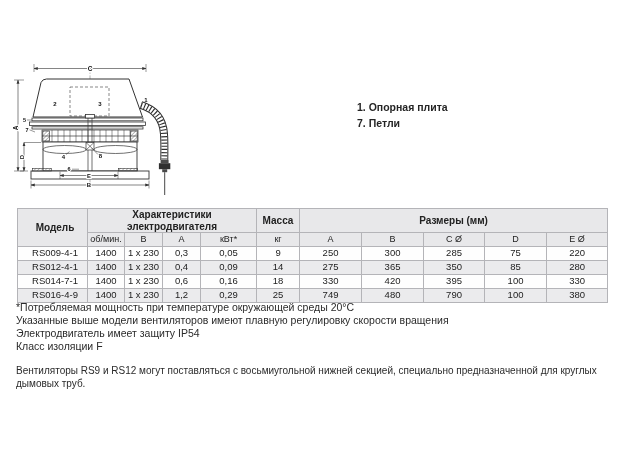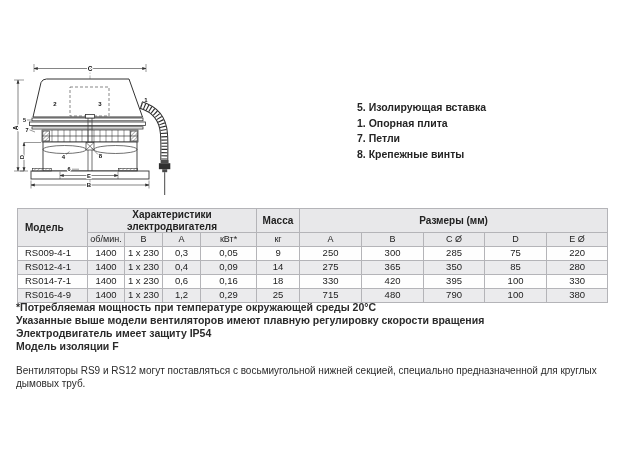--- a/index.html
+++ b/index.html
@@ -13,25 +13,25 @@
   
   .parts{position:absolute;top:100px;font-size:10.5px;font-weight:600;line-height:15.6px;color:#252525;white-space:nowrap;}
   .parts-1{left:228px;}
   .parts-2{left:357px;}
   
   .spec{position:absolute;left:17px;top:208px;width:590px;border-collapse:collapse;table-layout:fixed;
         font-size:9.5px;color:#222;border:1px solid #96969b;}
   .spec th,.spec td{border:1px solid #b4b4b8;padding:0 2px;text-align:center;font-weight:400;height:13px;line-height:1.15;overflow:hidden;}
   .spec tr.h1 th{background:#e8e8ea;font-weight:700;font-size:10px;height:17px;}
   .spec tr.h2 th{background:#e8e8ea;font-size:9px;height:13px;margin-left:44px;}
-  .spec .model{text-align:left;padding-left:7px;}
+  .spec .model{text-align:center;padding-left:7px;}
   .spec tbody tr:nth-child(even) td{background:#ebebed;}
   .spec tbody tr:nth-child(odd) td{background:#fefefe;}
   
-  .notes{position:absolute;left:16px;top:301px;font-size:10.5px;line-height:12.9px;color:#2b2b2b;white-space:nowrap;font-weight:bold;}
+  .notes{position:absolute;left:16px;top:301px;font-size:10.5px;line-height:12.9px;color:#2b2b2b;white-space:nowrap;}
   .footer-par{position:absolute;left:16px;top:364px;width:594px;font-size:10px;line-height:13px;color:#2b2b2b;}
   
   .diagram text{fill:#111;font-family:"Liberation Sans","DejaVu Sans",sans-serif;}
   .halo{paint-order:stroke;stroke:#fff;stroke-width:2px;}
 </style>
 </head>
 <body>
 
 <div class="page">
 
@@ -150,24 +150,22 @@
     <text x="43" y="53.5" font-size="6" font-weight="bold" text-anchor="middle">2</text>
     <text x="88" y="53.5" font-size="6" font-weight="bold" text-anchor="middle">3</text>
     <text x="51.5" y="106.5" font-size="6" font-weight="bold" text-anchor="middle">4</text>
     <text class="halo" x="12.5" y="70.3" font-size="5.5" font-weight="bold" text-anchor="middle">5</text>
     <text class="halo" x="57" y="119.3" font-size="5.5" font-weight="bold" text-anchor="middle">6</text>
     <text class="halo" x="15" y="80" font-size="5.5" font-weight="bold" text-anchor="middle">7</text>
     <text x="88.5" y="106" font-size="6" font-weight="bold" text-anchor="middle">8</text>
   </svg>
 
   <div class="parts parts-2">
-    <div>5. Изолирующая вставка</div>
     <div>1. Опорная плита</div>
     <div>7. Петли</div>
-    <div>8. Крепежные винты</div>
   </div>
 
   <table class="spec">
     <colgroup>
       <col style="width:70px">
         <col style="width:37px">
         <col style="width:38px">
         <col style="width:38px">
       <col style="width:56px">
         <col style="width:43px">
@@ -237,31 +235,31 @@
         <td>100</td>
         <td>330</td>
       </tr>
       <tr>
         <td class="model">RS016-4-9</td>
         <td>1400</td>
         <td>1 x 230</td>
         <td>1,2</td>
         <td>0,29</td>
         <td>25</td>
-        <td>715</td>
+        <td>749</td>
         <td>480</td>
         <td>790</td>
         <td>100</td>
         <td>380</td>
       </tr>
     </tbody>
   </table>
 
   <div class="notes">
     <div>*Потребляемая мощность при температуре окружающей среды 20°C</div>
     <div>Указанные выше модели вентиляторов имеют плавную регулировку скорости вращения</div>
     <div>Электродвигатель имеет защиту IP54</div>
-    <div>Модель изоляции F</div>
+    <div>Класс изоляции F</div>
   </div>
 
   <div class="footer-par">Вентиляторы RS9 и RS12 могут поставляться с восьмиугольной нижней секцией, специально предназначенной для круглых дымовых труб.</div>
 
 </div>
 
 </body></html>

